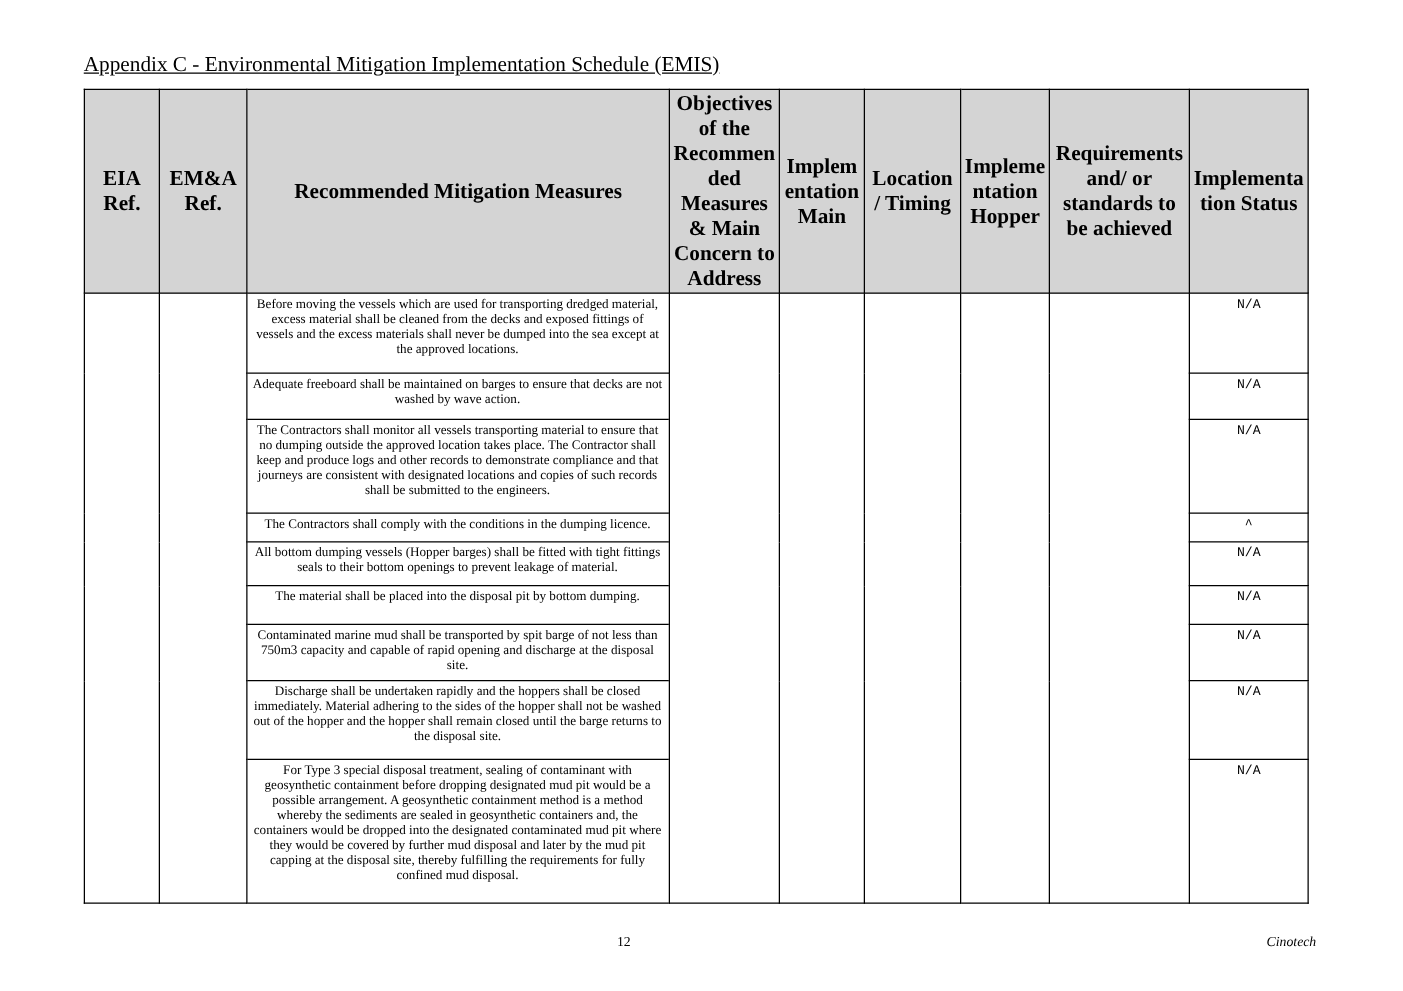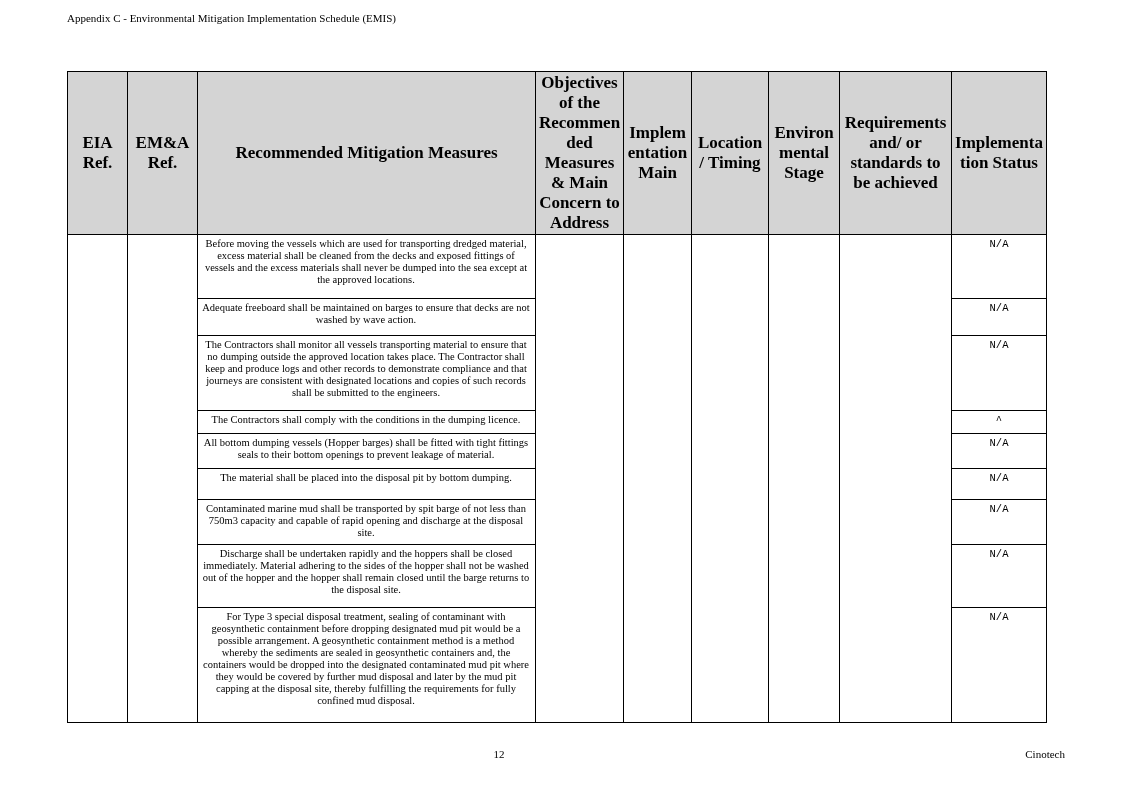--- a/index.html
+++ b/index.html
@@ -11,23 +11,24 @@
     width: 1122px;
     height: 793px;
     position: relative;
     font-family: "Liberation Serif", serif;
     color: #000;
     overflow: hidden;
   }
   .doc-heading {
     position: absolute;
     left: 67px;
-    top: 12px;
-    font-size: 11px;
+    top: 42px;
+    font-size: 17px;
     white-space: nowrap;
+    text-decoration: underline;
   }
   table.emis {
     position: absolute;
     left: 67px;
     top: 71px;
     width: 979px;
     border-collapse: collapse;
     table-layout: fixed;
   }
   table.emis th, table.emis td {
@@ -76,22 +77,23 @@
     position: absolute;
     top: 748px;
     left: 0;
     width: 998px;
     text-align: center;
     font-size: 11px;
   }
   .footer-company {
     position: absolute;
     top: 748px;
-    right: 57px;
+    right: 69px;
     font-size: 11px;
+    font-style: italic;
   }
 </style>
 </head>
 <body>
 
 <div class="doc-heading">Appendix C - Environmental Mitigation Implementation Schedule (EMIS)</div>
 
 <table class="emis">
   <colgroup>
     <col style="width:60px">
@@ -105,21 +107,21 @@
     <col style="width:95px">
   </colgroup>
   <thead>
     <tr>
       <th>EIA Ref.</th>
       <th>EM&amp;A Ref.</th>
       <th>Recommended Mitigation Measures</th>
       <th>Objectives of the Recommended Measures &amp; Main Concern to Address</th>
       <th>Implementation Main</th>
       <th>Location / Timing</th>
-      <th>Environmental Stage</th>
+      <th>Implementation Hopper</th>
       <th>Requirements and/ or standards to be achieved</th>
       <th>Implementation Status</th>
     </tr>
   </thead>
   <tbody>
     <tr class="r1">
       <td class="empty-cell" rowspan="9"></td>
       <td class="empty-cell" rowspan="9"></td>
       <td class="measure-cell">Before moving the vessels which are used for transporting dredged material, excess material shall be cleaned from the decks and exposed fittings of vessels and the excess materials shall never be dumped into the sea except at the approved locations.</td>
       <td class="empty-cell" rowspan="9"></td>

